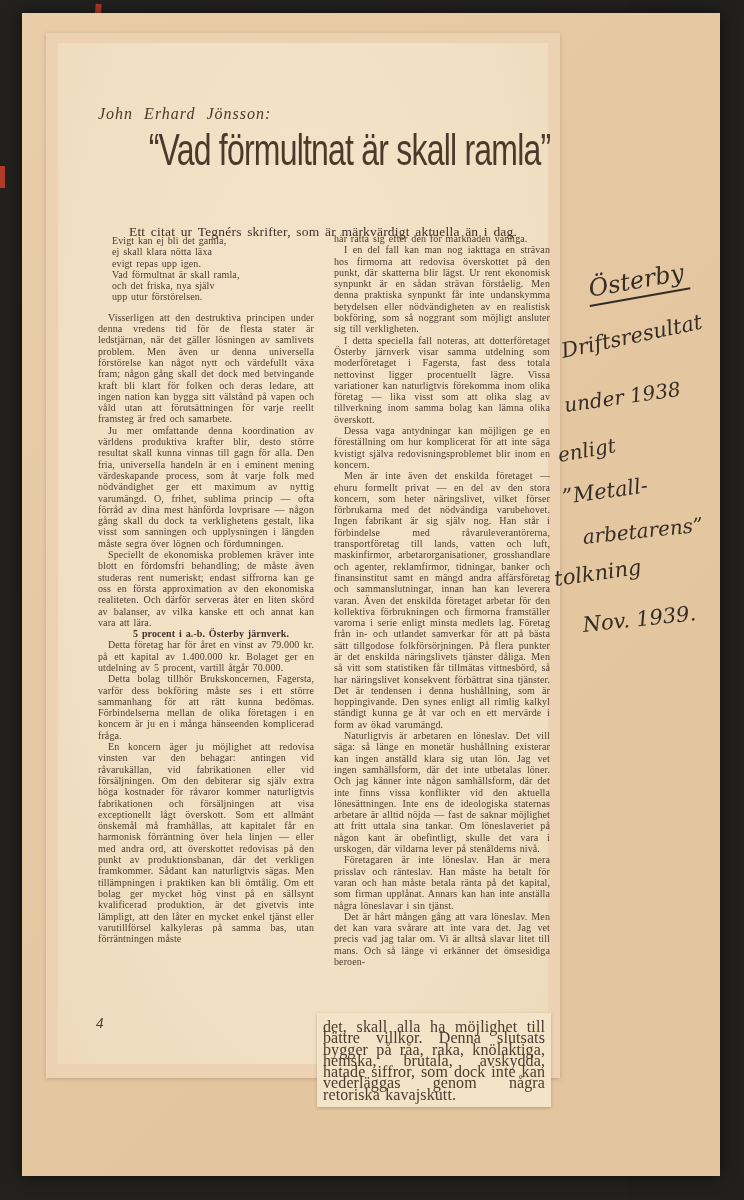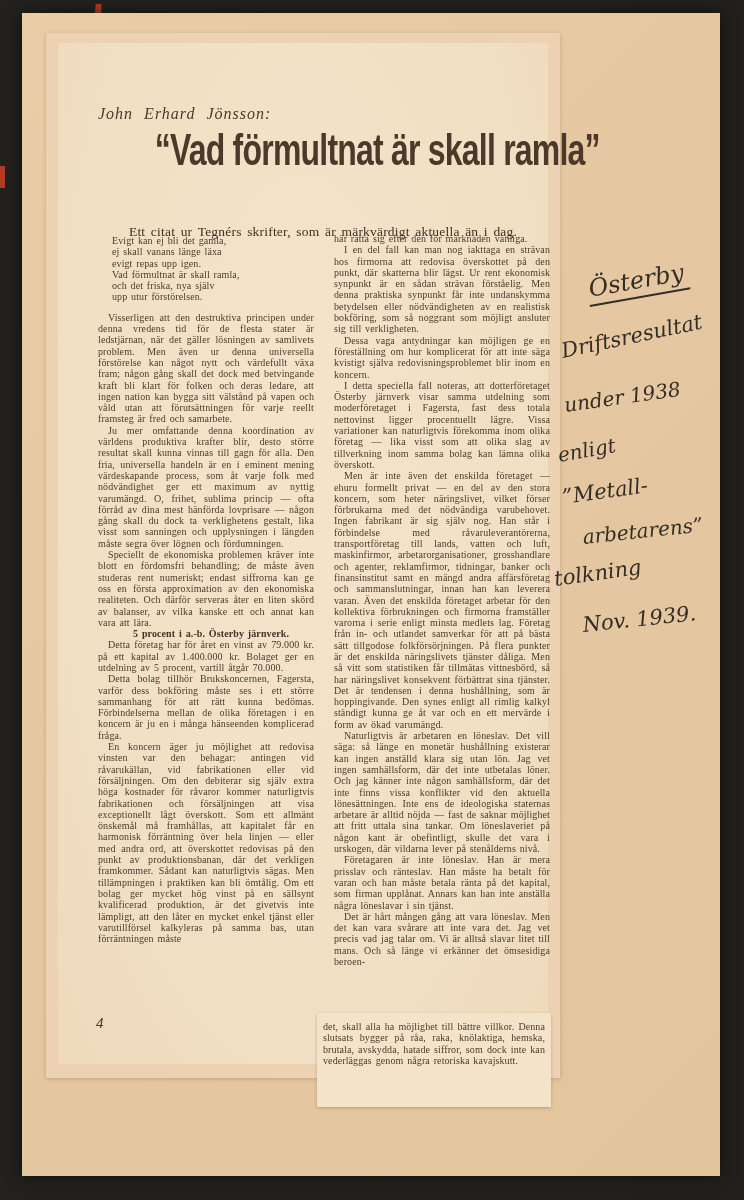--- a/index.html
+++ b/index.html
@@ -11,41 +11,41 @@
     box-shadow:0 0 14px rgba(0,0,0,.55);}
 
   .clipping{position:absolute;left:24px;top:20px;width:514px;height:1045px;
     background:#ecd2b3;box-shadow:0 1px 4px rgba(90,60,30,.25);}
   .clip-inner{position:absolute;left:12px;top:10px;right:12px;bottom:14px;
     background:radial-gradient(ellipse at 50% 40%,#f4e4ca 0%,#f1dfc3 70%,#eed9ba 100%);}
 
   .author{position:absolute;left:40px;top:62px;font-style:italic;font-size:16px;
     color:#4b3a2c;letter-spacing:1px;word-spacing:6px;}
   .headline{position:absolute;left:34px;top:84px;width:462px;text-align:center;
-    font-family:"Liberation Sans",sans-serif;font-weight:700;font-size:41px;
+    font-family:"Liberation Sans",sans-serif;font-weight:400;font-size:41px;
     color:#4c392b;white-space:nowrap;}
   .headline span{display:inline-block;transform:scaleX(0.78) scaleY(1.08);transform-origin:50% 50%;
     letter-spacing:-1px;}
   .subtitle{position:absolute;left:30px;top:158px;width:470px;text-align:center;
     font-weight:400;font-size:13.5px;color:#3e3126;letter-spacing:.2px;word-spacing:2px;margin-top:23px;}
 
   .columns{position:absolute;left:40px;top:190px;width:452px;display:flex;gap:20px;}
   .col{width:220px;font-size:10px;line-height:11.3px;color:#4a3b2e;text-align:justify;
     letter-spacing:.1px;word-spacing:1.2px;height:818px;overflow:hidden;}
   .col p{margin:0;text-indent:10px;}
   .col p.noindent{text-indent:0;}
   .verse{margin:2px 0 9px 14px;text-align:left;}
   .verse div{white-space:nowrap;}
   .subhead{margin:9px 0 4px 0;text-align:center;font-weight:700;font-size:10px;
     color:#41332a;text-indent:0;}
   .page-number{position:absolute;left:38px;top:972px;font-style:italic;font-size:15px;color:#4a3b2e;}
 
   .fragment-piece{position:absolute;left:295px;top:1000px;width:234px;height:94px;
     background:#f3e3c9;box-shadow:0 1px 3px rgba(90,60,30,.3);}
-  .fragment-piece p{margin:8px 6px 0 6px;font-size:10px;line-height:11.3px;color:#4a3b2e;
+  .fragment-piece p{margin:8px 6px 0 6px;font-size:16px;line-height:11.3px;color:#4a3b2e;
     text-align:justify;letter-spacing:.1px;word-spacing:1.2px;}
 
   .handwriting{position:absolute;left:0;top:0;width:698px;height:1163px;pointer-events:none;
     font-family:"DejaVu Serif",serif;font-style:italic;color:#332d26;}
   .hw{position:absolute;white-space:nowrap;transform-origin:left bottom;}
   .hw-1{left:568px;top:262px;font-size:24px;transform:rotate(-10deg);
     border-bottom:2px solid #332d26;padding:0 4px 2px 2px;}
   .hw-2{left:542px;top:326px;font-size:21px;transform:rotate(-12deg);}
   .hw-3{left:544px;top:380px;font-size:20px;transform:rotate(-8deg);}
   .hw-4{left:538px;top:430px;font-size:20px;transform:rotate(-10deg);}
@@ -77,40 +77,40 @@
           <span>“Vad förmultnat är skall ramla”</span>
         </div>
 
         <div class="subtitle">Ett citat ur Tegnérs skrifter, som är märkvärdigt aktuella än i dag.</div>
 
         <div class="columns">
 
           <div class="col">
             <div class="verse">
               <div>Evigt kan ej bli det gamla,</div>
-              <div>ej skall vanans länge läxa</div>
+              <div>ej skall klara nötta läxa</div>
               <div>evigt repas upp igen.</div>
               <div>Vad förmultnat är skall ramla,</div>
               <div>och det friska, nya själv</div>
               <div>upp utur förstörelsen.</div>
             </div>
             <p>Visserligen att den destruktiva principen under denna vredens tid för de flesta stater är ledstjärnan, när det gäller lösningen av samlivets problem. Men även ur denna universella förstörelse kan något nytt och värdefullt växa fram; någon gång skall det dock med betvingande kraft bli klart för folken och deras ledare, att ingen nation kan bygga sitt välstånd på vapen och våld utan att förutsättningen för varje reellt framsteg är fred och samarbete.</p>
             <p>Ju mer omfattande denna koordination av världens produktiva krafter blir, desto större resultat skall kunna vinnas till gagn för alla. Den fria, universella handeln är en i eminent mening värdeskapande process, som åt varje folk med nödvändighet ger ett maximum av nyttig varumängd. O, frihet, sublima princip — ofta förråd av dina mest hänförda lovprisare — någon gång skall du dock ta verklighetens gestalt, lika visst som sanningen och upplysningen i längden måste segra över lögnen och fördumningen.</p>
             <p>Speciellt de ekonomiska problemen kräver inte blott en fördomsfri behandling; de måste även studeras rent numeriskt; endast siffrorna kan ge oss en första approximation av den ekonomiska realiteten. Och därför serveras åter en liten skörd av balanser, av vilka kanske ett och annat kan vara att lära.</p>
             <p class="subhead">5 procent i a.-b. Österby järnverk.</p>
             <p>Detta företag har för året en vinst av 79.000 kr. på ett kapital av 1.400.000 kr. Bolaget ger en utdelning av 5 procent, vartill åtgår 70.000.</p>
             <p>Detta bolag tillhör Brukskoncernen, Fagersta, varför dess bokföring måste ses i ett större sammanhang för att rätt kunna bedömas. Förbindelserna mellan de olika företagen i en koncern är ju en i många hänseenden komplicerad fråga.</p>
             <p>En koncern äger ju möjlighet att redovisa vinsten var den behagar: antingen vid råvarukällan, vid fabrikationen eller vid försäljningen. Om den debiterar sig själv extra höga kostnader för råvaror kommer naturligtvis fabrikationen och försäljningen att visa exceptionellt lågt överskott. Som ett allmänt önskemål må framhållas, att kapitalet får en harmonisk förräntning över hela linjen — eller med andra ord, att överskottet redovisas på den punkt av produktionsbanan, där det verkligen framkommer. Sådant kan naturligtvis sägas. Men tillämpningen i praktiken kan bli ömtålig. Om ett bolag ger mycket hög vinst på en sällsynt kvalificerad produktion, är det givetvis inte lämpligt, att den låter en mycket enkel tjänst eller varutillförsel kalkyleras på samma bas, utan förräntningen måste</p>
           </div>
 
           <div class="col">
             <p class="noindent">här rätta sig efter den för marknaden vanliga.</p>
             <p>I en del fall kan man nog iakttaga en strävan hos firmorna att redovisa överskottet på den punkt, där skatterna blir lägst. Ur rent ekonomisk synpunkt är en sådan strävan förståelig. Men denna praktiska synpunkt får inte undanskymma betydelsen eller nödvändigheten av en realistisk bokföring, som så noggrant som möjligt ansluter sig till verkligheten.</p>
+            <p>I detta speciella fall noteras, att dotterföretaget Österby järnverk visar samma utdelning som moderföretaget i Fagersta, fast dess totala nettovinst ligger procentuellt lägre. Vissa variationer kan naturligtvis förekomma inom olika företag — lika visst som att olika slag av tillverkning inom samma bolag kan lämna olika överskott.</p>
             <p>Dessa vaga antydningar kan möjligen ge en föreställning om hur komplicerat för att inte säga kvistigt själva redovisningsproblemet blir inom en koncern.</p>
-            <p>I detta speciella fall noteras, att dotterföretaget Österby järnverk visar samma utdelning som moderföretaget i Fagersta, fast dess totala nettovinst ligger procentuellt lägre. Vissa variationer kan naturligtvis förekomma inom olika företag — lika visst som att olika slag av tillverkning inom samma bolag kan lämna olika överskott.</p>
             <p>Men är inte även det enskilda företaget — ehuru formellt privat — en del av den stora koncern, som heter näringslivet, vilket förser förbrukarna med det nödvändiga varubehovet. Ingen fabrikant är sig själv nog. Han står i förbindelse med råvaruleverantörerna, transportföretag till lands, vatten och luft, maskinfirmor, arbetarorganisationer, grosshandlare och agenter, reklamfirmor, tidningar, banker och finansinstitut samt en mängd andra affärsföretag och sammanslutningar, innan han kan leverera varan. Även det enskilda företaget arbetar för den kollektiva förbrukningen och firmorna framställer varorna i serie enligt minsta medlets lag. Företag från in- och utlandet samverkar för att på bästa sätt tillgodose folkförsörjningen. På flera punkter är det enskilda näringslivets tjänster dåliga. Men så vitt som statistiken får tillmätas vittnesbörd, så har näringslivet konsekvent förbättrat sina tjänster. Det är tendensen i denna hushållning, som är hoppingivande. Den synes enligt all rimlig kalkyl ständigt kunna ge åt var och en ett mervärde i form av ökad varumängd.</p>
             <p>Naturligtvis är arbetaren en löneslav. Det vill säga: så länge en monetär hushållning existerar kan ingen anställd klara sig utan lön. Jag vet ingen samhällsform, där det inte utbetalas löner. Och jag känner inte någon samhällsform, där det inte finns vissa konflikter vid den aktuella lönesättningen. Inte ens de ideologiska staternas arbetare är alltid nöjda — fast de saknar möjlighet att fritt uttala sina tankar. Om löneslaveriet på någon kant är obefintligt, skulle det vara i urskogen, där vildarna lever på stenålderns nivå.</p>
             <p>Företagaren är inte löneslav. Han är mera prisslav och ränteslav. Han måste ha betalt för varan och han måste betala ränta på det kapital, som firman upplånat. Annars kan han inte anställa några löneslavar i sin tjänst.</p>
             <p>Det är hårt mången gång att vara löneslav. Men det kan vara svårare att inte vara det. Jag vet precis vad jag talar om. Vi är alltså slavar litet till mans. Och så länge vi erkänner det ömsesidiga beroen-</p>
           </div>
 
         </div>
 
         <div class="page-number">4</div>
 

